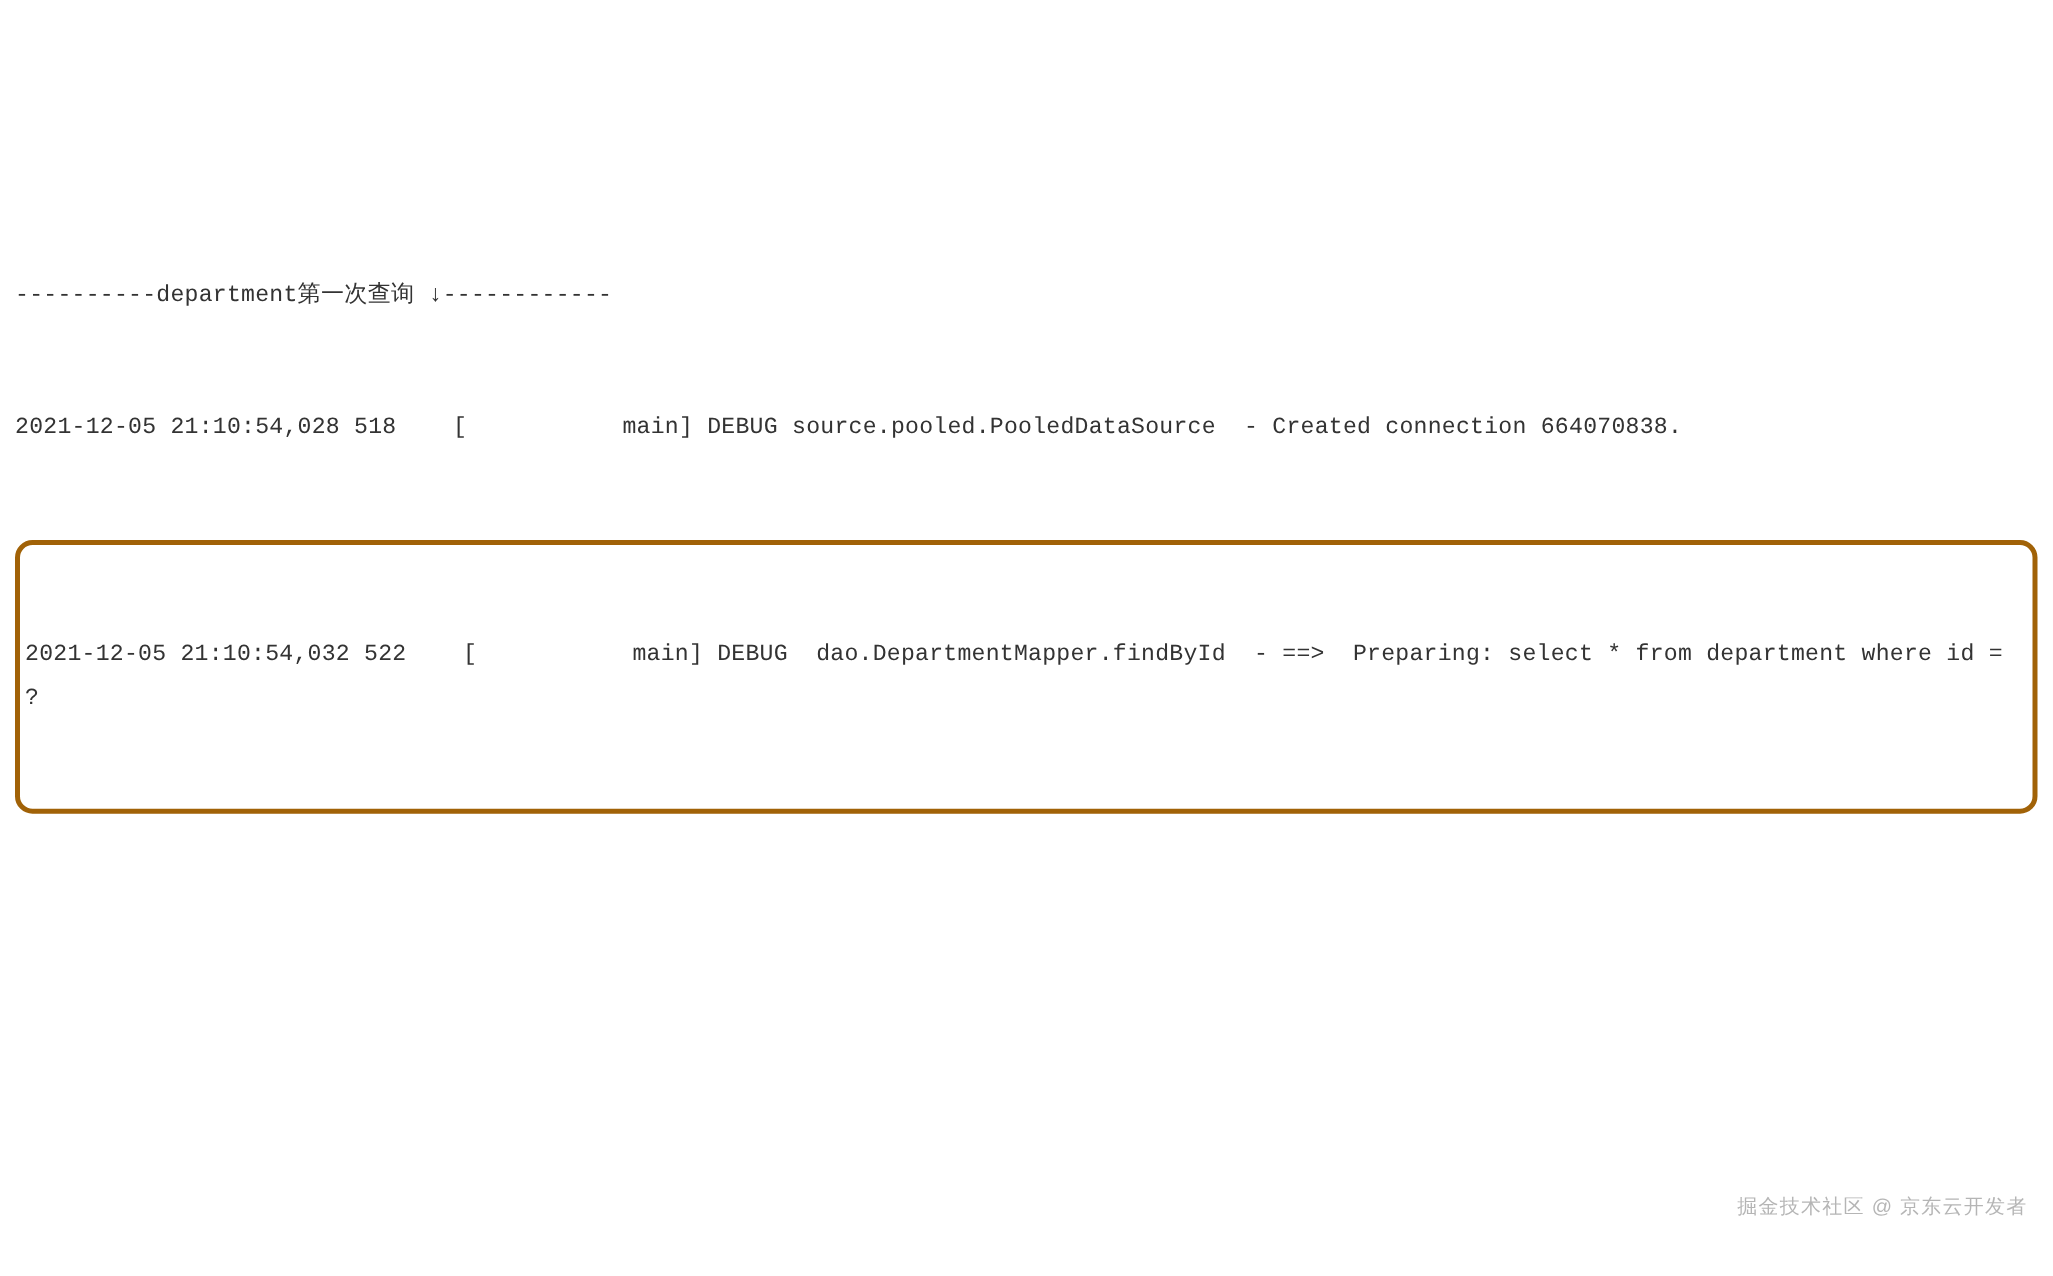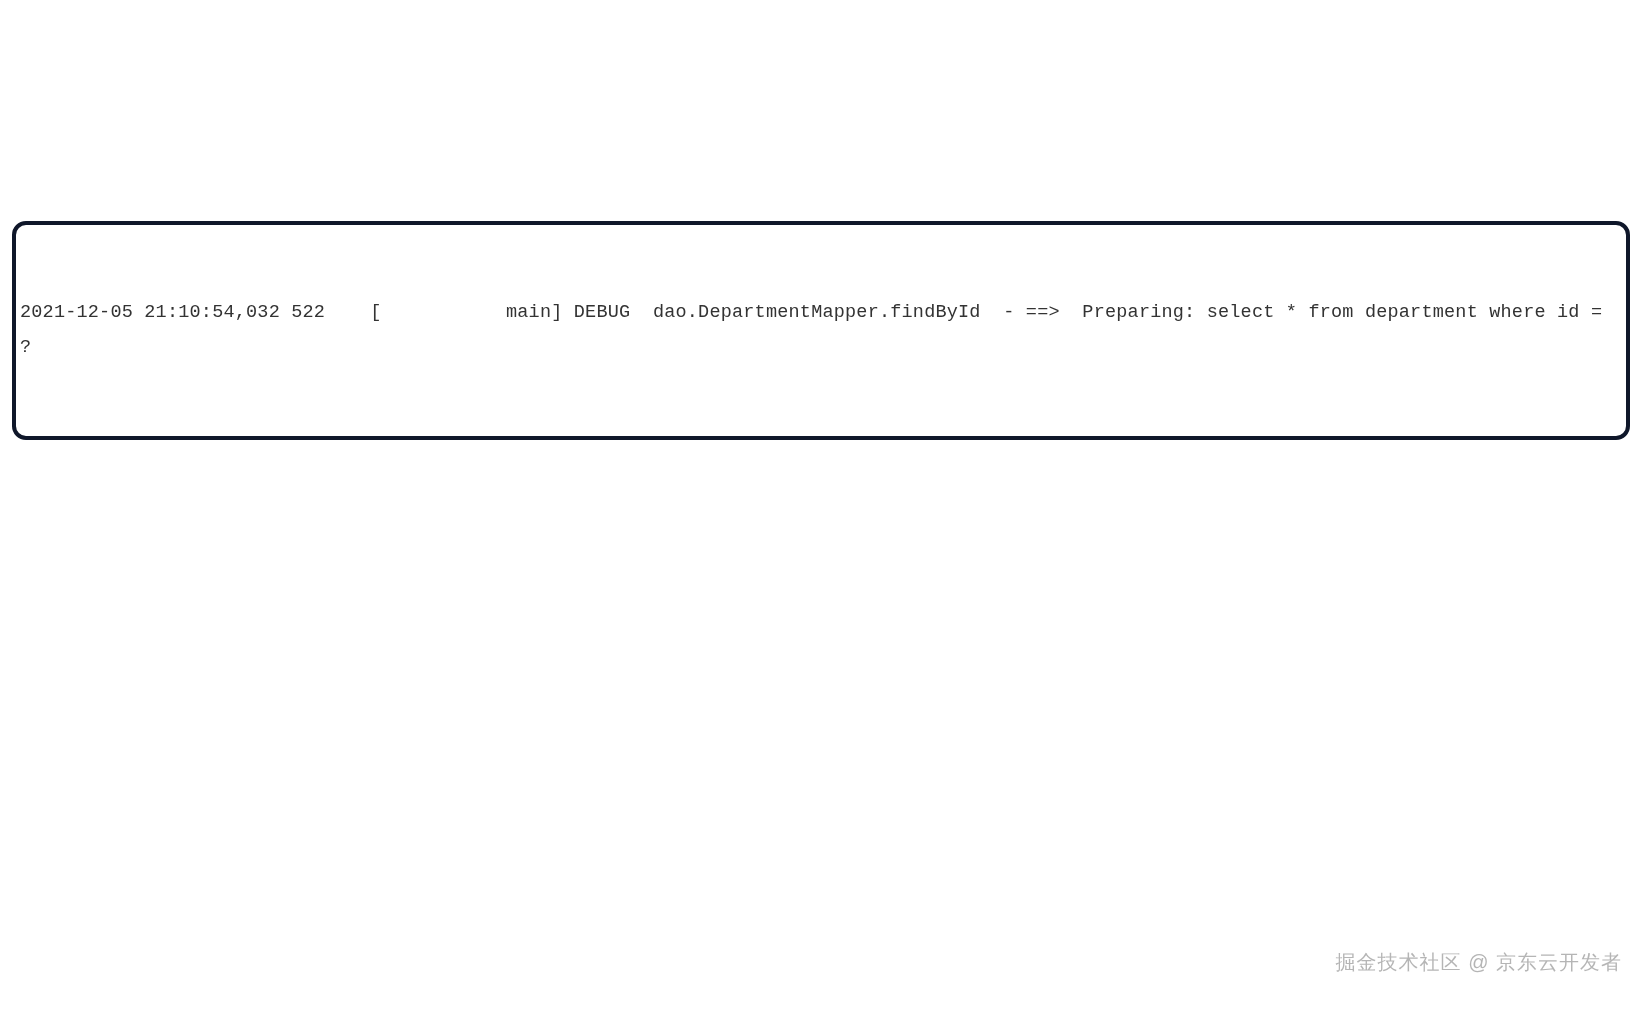--- a/index.html
+++ b/index.html
@@ -14,45 +14,47 @@
     word-break: break-all;
     letter-spacing: 0.2px;
   }
   .log {
     position: relative;
   }
   .line {
     display: block;
   }
   .box {
-    border: 4px solid #0f172a;
+    border: 4px solid #a16207;
     border-radius: 14px;
     margin: 2px 0;
     padding: 0 4px;
   }
   .watermark {
     position: fixed;
     right: 20px;
     bottom: 40px;
     color: rgba(120,120,120,0.55);
     font-family: -apple-system, BlinkMacSystemFont, "Segoe UI", sans-serif;
-    font-size: 20px;
+    font-size: 16px;
     font-weight: 400;
     letter-spacing: 1px;
     pointer-events: none;
     white-space: nowrap;
     margin-left: 24px;
   }
 </style>
 </head>
 <body>
 
 
 
 <div class="log">
+  <span class="line">----------department第一次查询 ↓------------</span>
+  <span class="line">2021-12-05 21:10:54,028 518    [           main] DEBUG source.pooled.PooledDataSource  - Created connection 664070838.</span>
   <div class="box">
     <span class="line">2021-12-05 21:10:54,032 522    [           main] DEBUG  dao.DepartmentMapper.findById  - ==&gt;  Preparing: select * from department where id = ?</span>
   </div>
   
   
   
   
   
   
   

